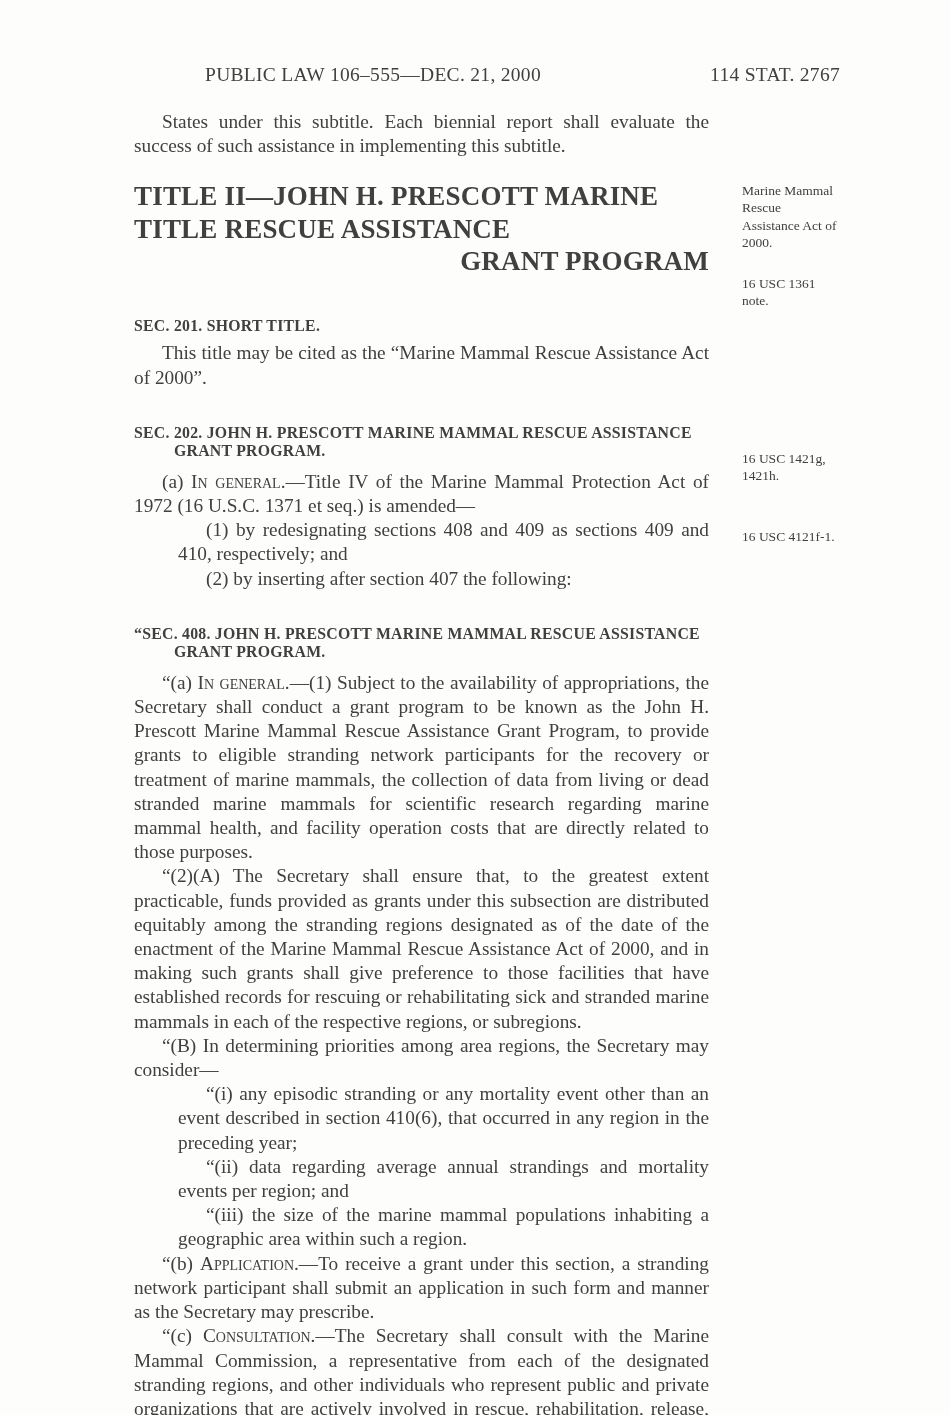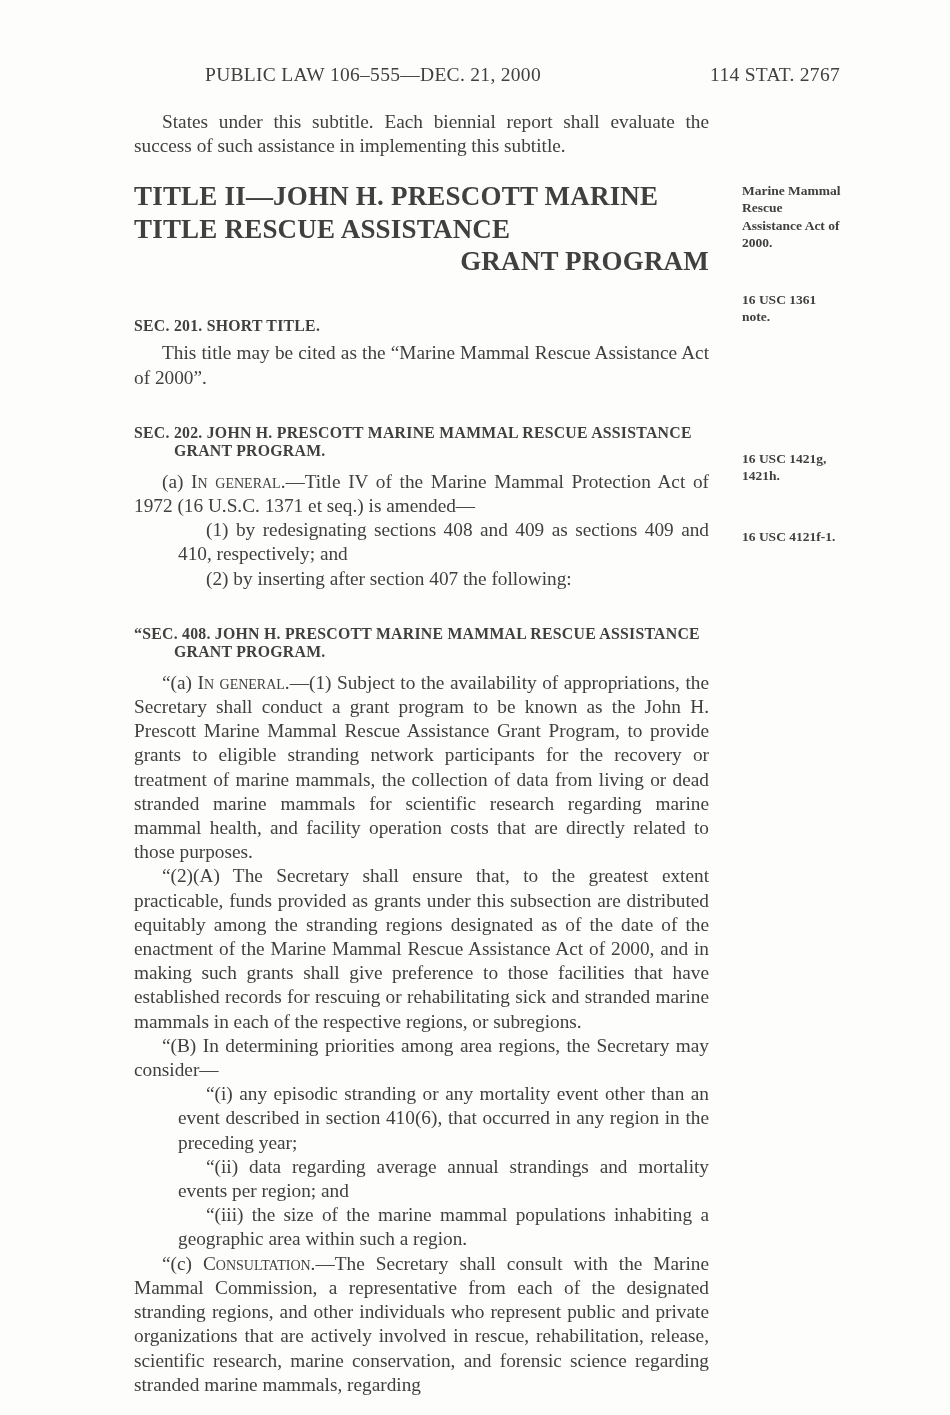--- a/index.html
+++ b/index.html
@@ -112,21 +112,21 @@
   .gap6 { height: 6px; }
   .gap10 { height: 10px; }
   .gap14 { height: 14px; }
   .gap18 { height: 18px; }
 
   .sidenote {
     position: absolute;
     left: 0;
     width: 190px;
   }
-  .sidenote .ln { display: block; font-weight: bold; }
+  .sidenote .ln { display: block; }
 </style>
 </head>
 <body>
 
 <div class="page">
   <div class="content">
 
     <div class="runhead">
       <span class="law">PUBLIC LAW 106–555—DEC. 21, 2000</span>
       <span class="stat">114 STAT. 2767</span>
@@ -163,31 +163,32 @@
         <span class="cont">GRANT PROGRAM.</span>
       </div>
       <div class="gap10"></div>
 
       <p class="indent">“(a) <span class="smallcaps">In general.</span>—(1) Subject to the availability of appropriations, the Secretary shall conduct a grant program to be known as the John H. Prescott Marine Mammal Rescue Assistance Grant Program, to provide grants to eligible stranding network participants for the recovery or treatment of marine mammals, the collection of data from living or dead stranded marine mammals for scientific research regarding marine mammal health, and facility operation costs that are directly related to those purposes.</p>
       <p class="indent">“(2)(A) The Secretary shall ensure that, to the greatest extent practicable, funds provided as grants under this subsection are distributed equitably among the stranding regions designated as of the date of the enactment of the Marine Mammal Rescue Assistance Act of 2000, and in making such grants shall give preference to those facilities that have established records for rescuing or rehabilitating sick and stranded marine mammals in each of the respective regions, or subregions.</p>
       <p class="indent">“(B) In determining priorities among area regions, the Secretary may consider—</p>
       <p class="indent2">“(i) any episodic stranding or any mortality event other than an event described in section 410(6), that occurred in any region in the preceding year;</p>
       <p class="indent2">“(ii) data regarding average annual strandings and mortality events per region; and</p>
       <p class="indent2">“(iii) the size of the marine mammal populations inhabiting a geographic area within such a region.</p>
+      <p class="indent">“(b) <span class="smallcaps">Application.</span>—To receive a grant under this section, a stranding network participant shall submit an application in such form and manner as the Secretary may prescribe.</p>
       <p class="indent">“(c) <span class="smallcaps">Consultation.</span>—The Secretary shall consult with the Marine Mammal Commission, a representative from each of the designated stranding regions, and other individuals who represent public and private organizations that are actively involved in rescue, rehabilitation, release, scientific research, marine conservation, and forensic science regarding stranded marine mammals, regarding</p>
     </div>
 
     <div class="sidecol">
       <div class="sidenote" style="top:72px;">
         <span class="ln">Marine Mammal</span>
         <span class="ln">Rescue</span>
         <span class="ln">Assistance Act of</span>
         <span class="ln">2000.</span>
       </div>
-      <div class="sidenote" style="top:181px;">
+      <div class="sidenote" style="top:165px;">
         <span class="ln">16 USC 1361</span>
         <span class="ln">note.</span>
       </div>
       <div class="sidenote" style="top:340px;">
         <span class="ln">16 USC 1421g,</span>
         <span class="ln">1421h.</span>
       </div>
       <div class="sidenote" style="top:418px;">
         <span class="ln">16 USC 4121f-1.</span>
       </div>

